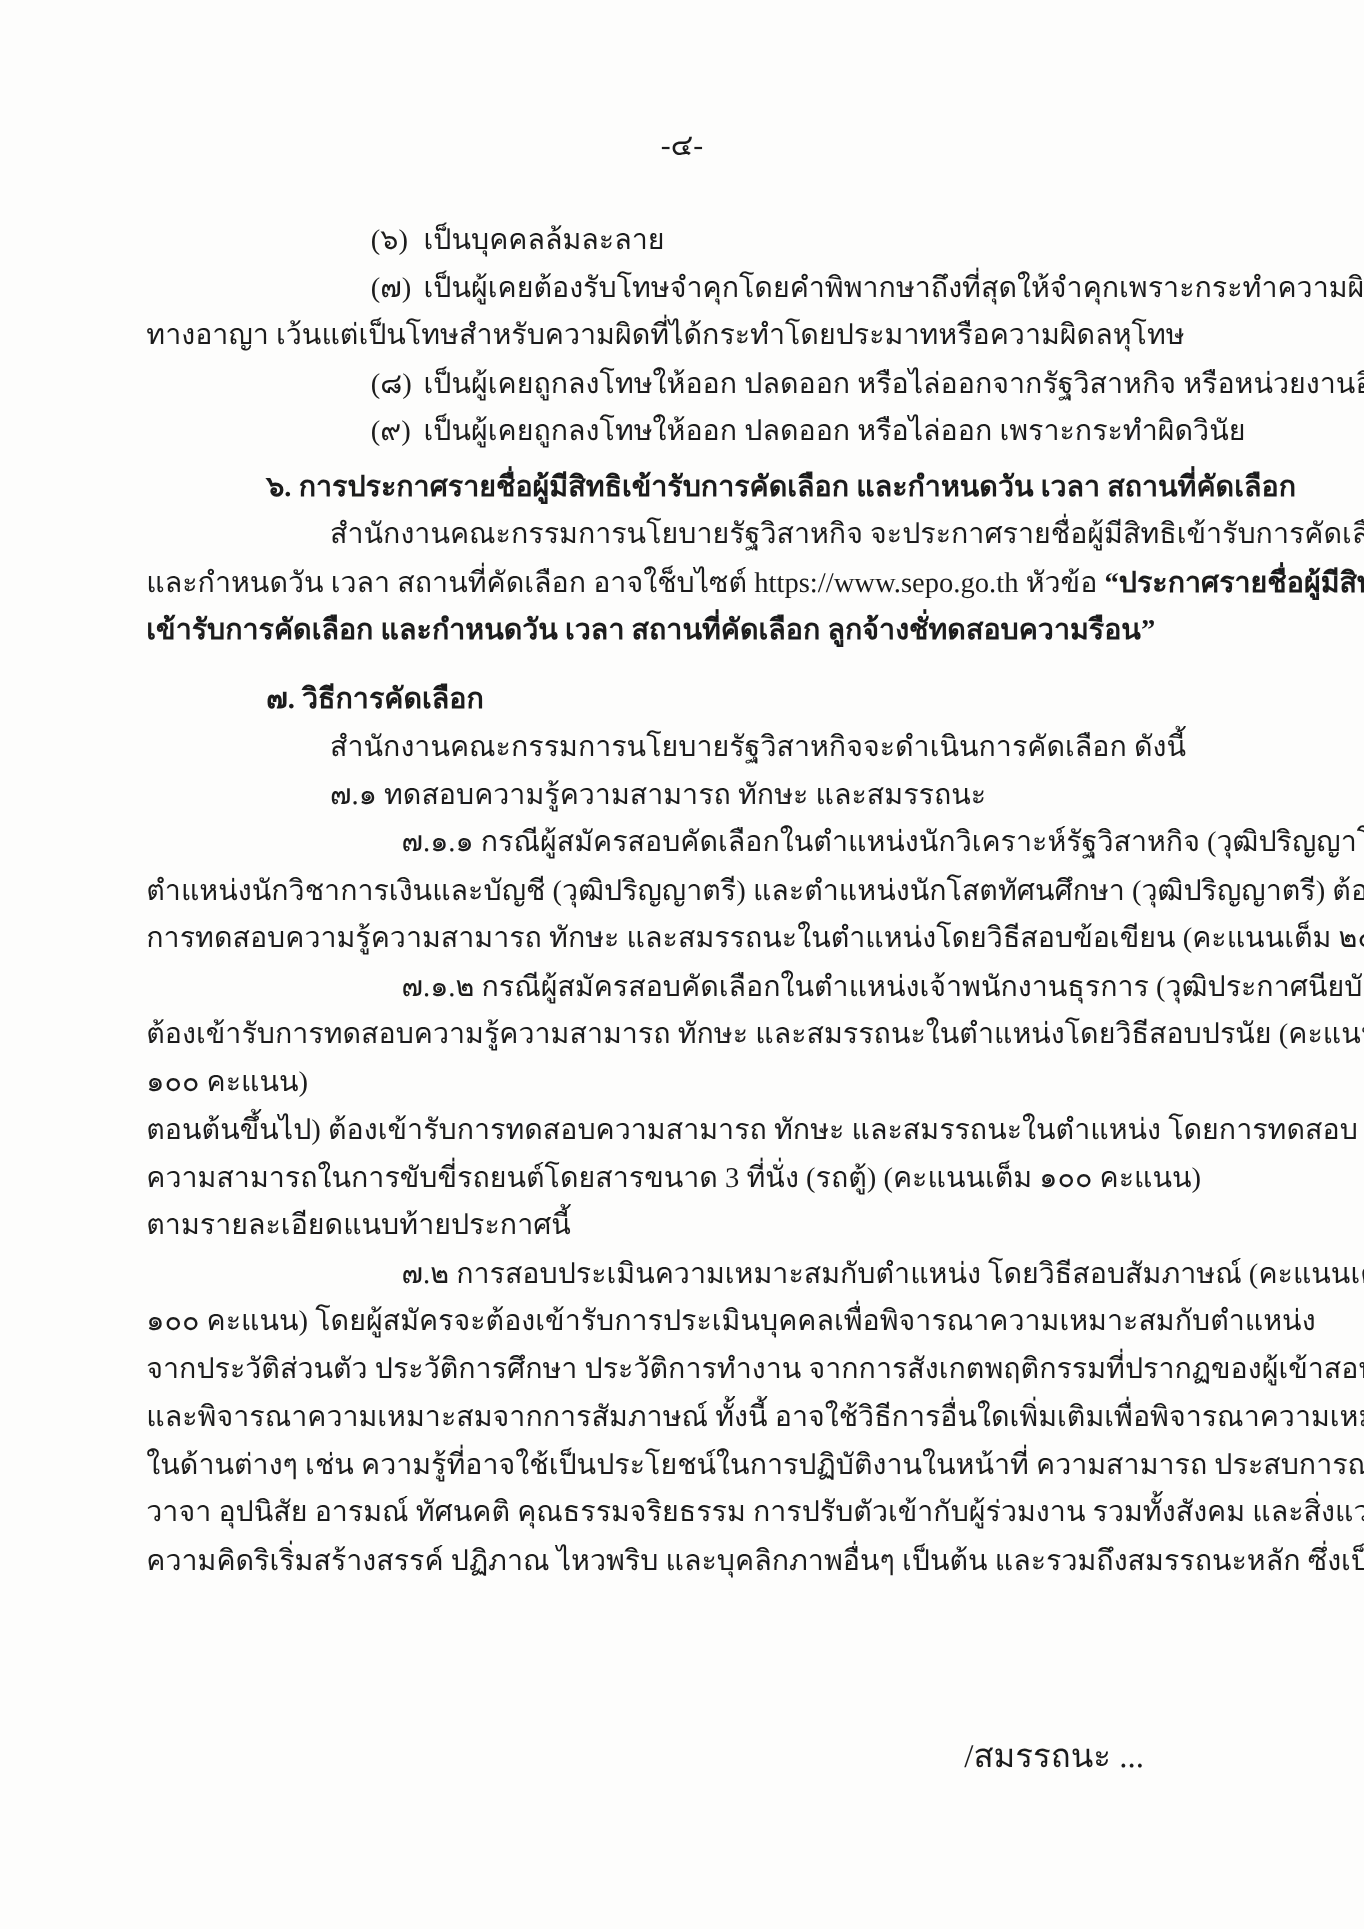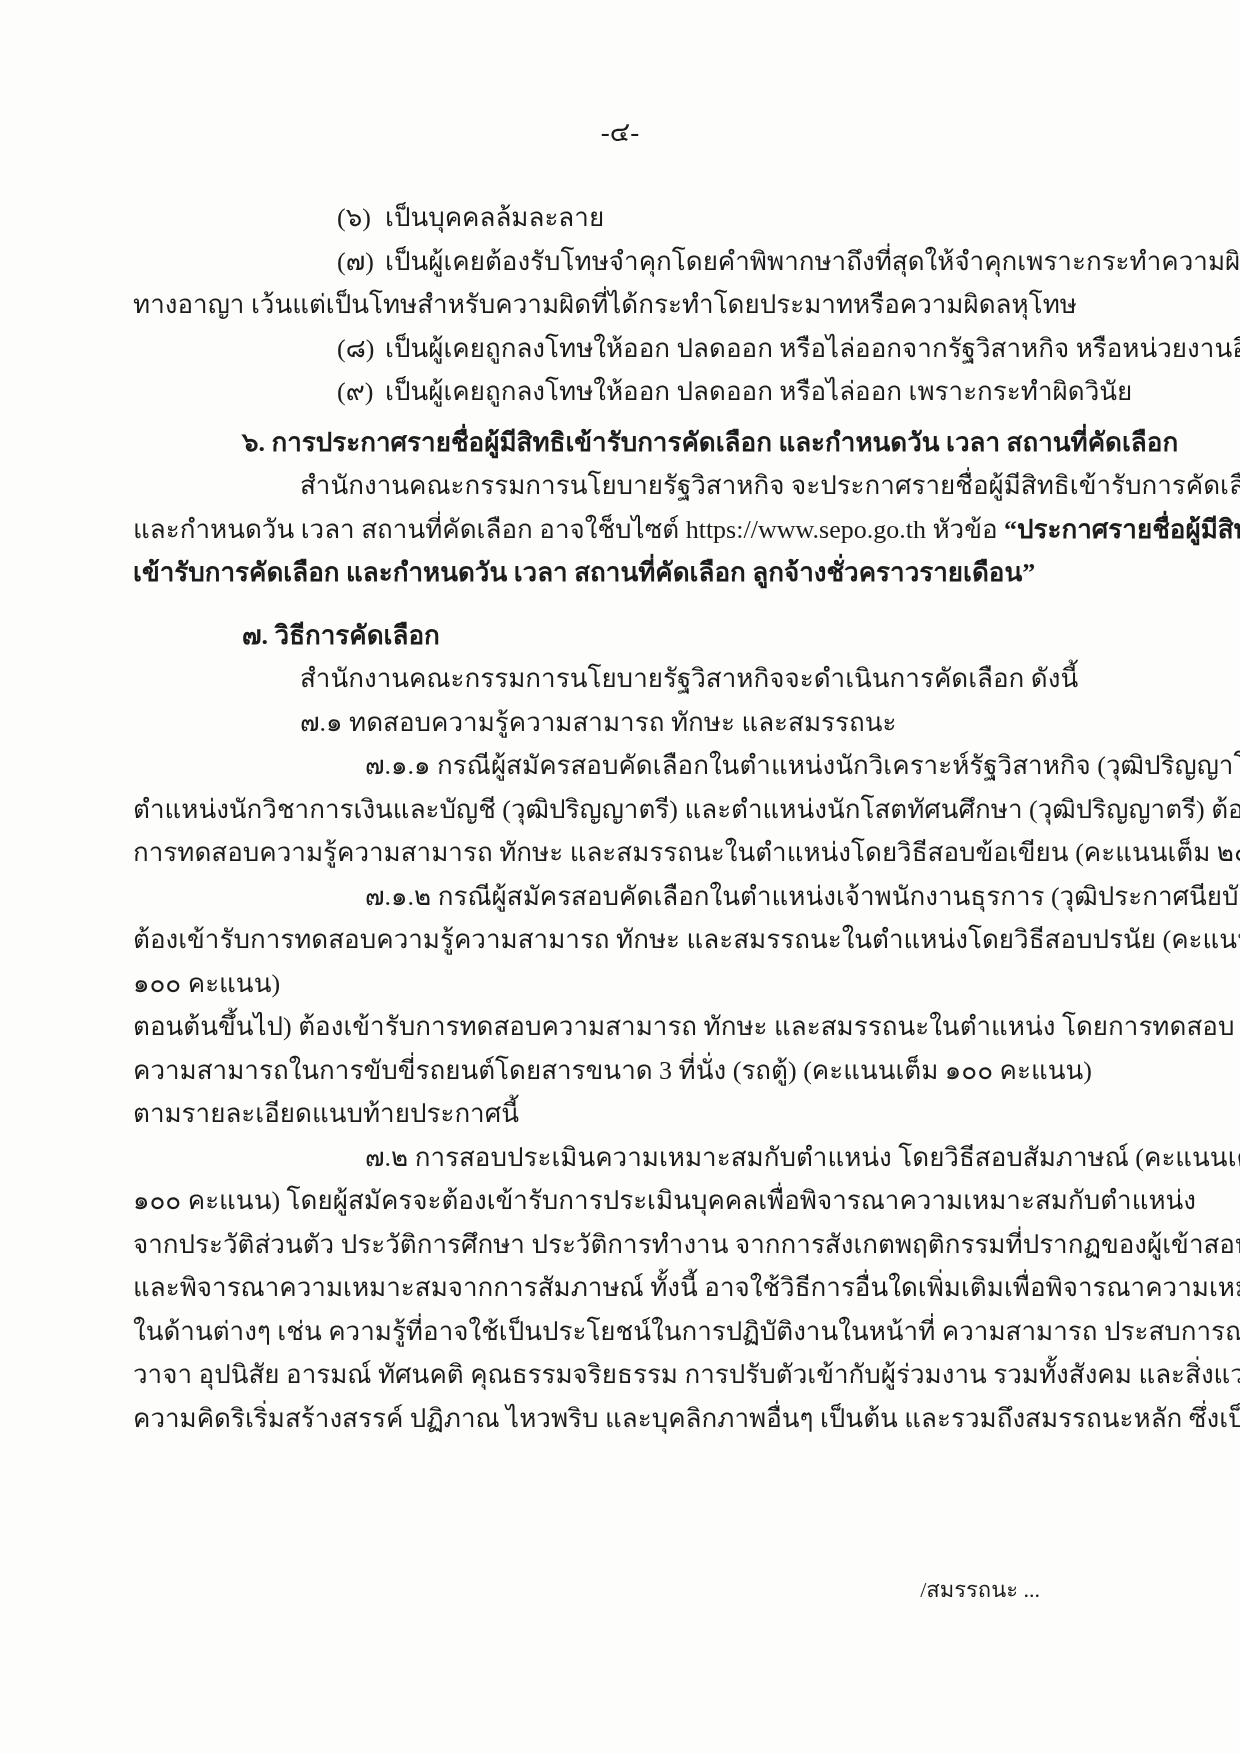--- a/index.html
+++ b/index.html
@@ -45,21 +45,21 @@
   }
   .b { font-weight: bold; }
   .gap-small { margin-top: 7px; }
   .gap-big   { margin-top: 19px; font-family: Liberation Serif, serif; }
   .footer {
     position: absolute;
     top: 1572px;
     left: 0;
     width: 1040px;
     text-align: right;
-    font-size: 22px;
+    font-size: 30px;
   }
 </style>
 </head>
 <body>
 
 <div class="page">
 
   <div class="pageno">-๔-</div>
 
   <div class="content">
@@ -69,21 +69,21 @@
     <div class="line ind-list"><span class="label">(๗)</span><span>เป็นผู้เคยต้องรับโทษจำคุกโดยคำพิพากษาถึงที่สุดให้จำคุกเพราะกระทำความผิด</span></div>
     <div class="line">ทางอาญา เว้นแต่เป็นโทษสำหรับความผิดที่ได้กระทำโดยประมาทหรือความผิดลหุโทษ</div>
 
     <div class="line ind-list"><span class="label">(๘)</span><span>เป็นผู้เคยถูกลงโทษให้ออก ปลดออก หรือไล่ออกจากรัฐวิสาหกิจ หรือหน่วยงานอื่นของรัฐ</span></div>
 
     <div class="line ind-list"><span class="label">(๙)</span><span>เป็นผู้เคยถูกลงโทษให้ออก ปลดออก หรือไล่ออก เพราะกระทำผิดวินัย</span></div>
 
     <div class="line ind-head b gap-small">๖. การประกาศรายชื่อผู้มีสิทธิเข้ารับการคัดเลือก และกำหนดวัน เวลา สถานที่คัดเลือก</div>
     <div class="line ind-para">สำนักงานคณะกรรมการนโยบายรัฐวิสาหกิจ จะประกาศรายชื่อผู้มีสิทธิเข้ารับการคัดเลือก</div>
     <div class="line"><span>และกำหนดวัน เวลา สถานที่คัดเลือก อาจใช็บไซต์ https://www.sepo.go.th หัวข้อ </span><span class="b">“ประกาศรายชื่อผู้มีสิทธิ</span></div>
-    <div class="line b">เข้ารับการคัดเลือก และกำหนดวัน เวลา สถานที่คัดเลือก ลูกจ้างชั่วคราวรายเดือน”</div>
+    <div class="line b">เข้ารับการคัดเลือก และกำหนดวัน เวลา สถานที่คัดเลือก ลูกจ้างชั่ทดสอบความรือน”</div>
 
     <div class="line ind-head b gap-big">๗. วิธีการคัดเลือก</div>
     <div class="line ind-para">สำนักงานคณะกรรมการนโยบายรัฐวิสาหกิจจะดำเนินการคัดเลือก ดังนี้</div>
 
     <div class="line ind-para">๗.๑ ทดสอบความรู้ความสามารถ ทักษะ และสมรรถนะ</div>
 
     <div class="line ind-sub">๗.๑.๑ กรณีผู้สมัครสอบคัดเลือกในตำแหน่งนักวิเคราะห์รัฐวิสาหกิจ (วุฒิปริญญาโท)</div>
     <div class="line">ตำแหน่งนักวิชาการเงินและบัญชี (วุฒิปริญญาตรี) และตำแหน่งนักโสตทัศนศึกษา (วุฒิปริญญาตรี) ต้องเข้ารับ</div>
     <div class="line">การทดสอบความรู้ความสามารถ ทักษะ และสมรรถนะในตำแหน่งโดยวิธีสอบข้อเขียน (คะแนนเต็ม ๒๐๐ คะแนน)</div>
 

